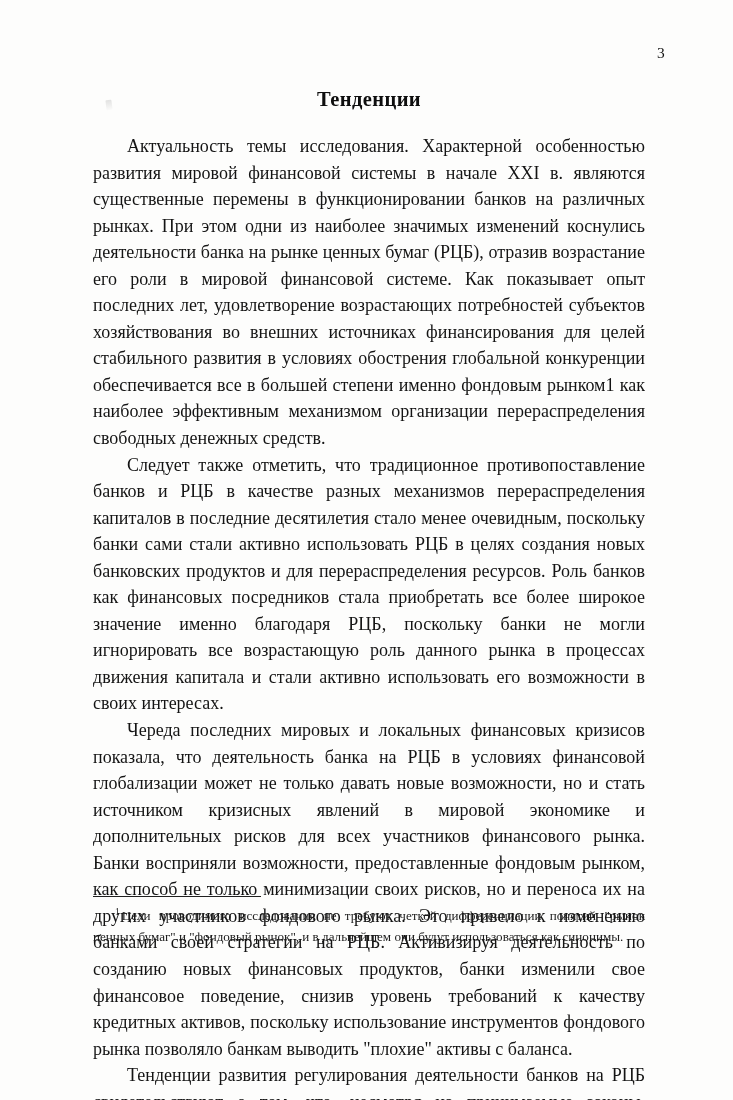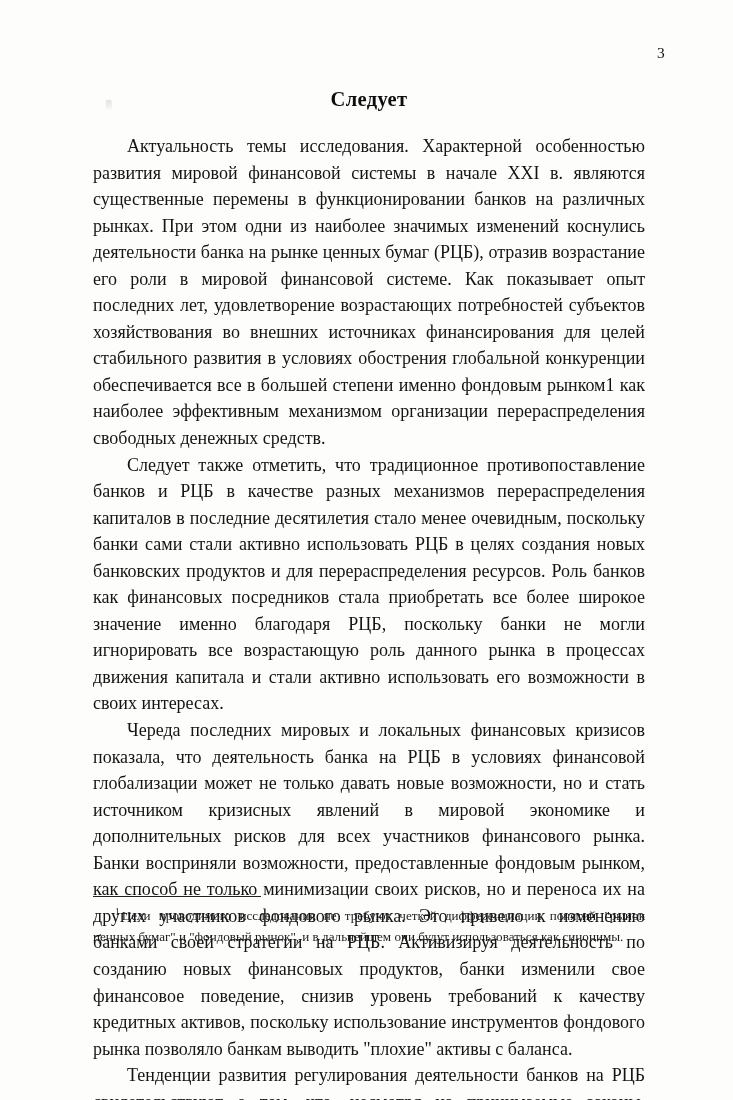--- a/index.html
+++ b/index.html
@@ -97,21 +97,21 @@
 <body>
 
 <div class="page">
 
   <div class="page-number">3</div>
 
   <div class="scan-mark"></div>
 
   <div class="content">
 
-    <h1 class="doc-title">Следует</h1>
+    <h1 class="doc-title">Тенденции</h1>
 
     <div class="body-text">
       <p>Актуальность темы исследования. Характерной особенностью развития мировой финансовой системы в начале XXI в. являются существенные перемены в функционировании банков на различных рынках. При этом одни из наиболее значимых изменений коснулись деятельности банка на рынке ценных бумаг (РЦБ), отразив возрастание его роли в мировой финансовой системе. Как показывает опыт последних лет, удовлетворение возрастающих потребностей субъектов хозяйствования во внешних источниках финансирования для целей стабильного развития в условиях обострения глобальной конкуренции обеспечивается все в большей степени именно фондовым рынком1 как наиболее эффективным механизмом организации перераспределения свободных денежных средств.</p>
       <p>Следует также отметить, что традиционное противопоставление банков и РЦБ в качестве разных механизмов перераспределения капиталов в последние десятилетия стало менее очевидным, поскольку банки сами стали активно использовать РЦБ в целях создания новых банковских продуктов и для перераспределения ресурсов. Роль банков как финансовых посредников стала приобретать все более широкое значение именно благодаря РЦБ, поскольку банки не могли игнорировать все возрастающую роль данного рынка в процессах движения капитала и стали активно использовать его возможности в своих интересах.</p>
       <p>Череда последних мировых и локальных финансовых кризисов показала, что деятельность банка на РЦБ в условиях финансовой глобализации может не только давать новые возможности, но и стать источником кризисных явлений в мировой экономике и дополнительных рисков для всех участников финансового рынка. Банки восприняли возможности, предоставленные фондовым рынком, как способ не только минимизации своих рисков, но и переноса их на других участников фондового рынка. Это привело к изменению банками своей стратегии на РЦБ. Активизируя деятельность по созданию новых финансовых продуктов, банки изменили свое финансовое поведение, снизив уровень требований к качеству кредитных активов, поскольку использование инструментов фондового рынка позволяло банкам выводить "плохие" активы с баланса.</p>
       <p>Тенденции развития регулирования деятельности банков на РЦБ свидетельствуют о том, что, несмотря на принимаемые законы, направленные на защиту прав инвесторов и снижение рыночных рисков, в экономике периодически возникают кризисы, ключевые причины которых кроются как раз на РЦБ. Сверхзадача заключается в создании такой системы регулирования деятельности банков на РЦБ, которая, сохраняя простор для конструирования новых интересных для банков и их клиентов инструментов, удерживала бы рис-</p>
     </div>
 
   </div>
 

